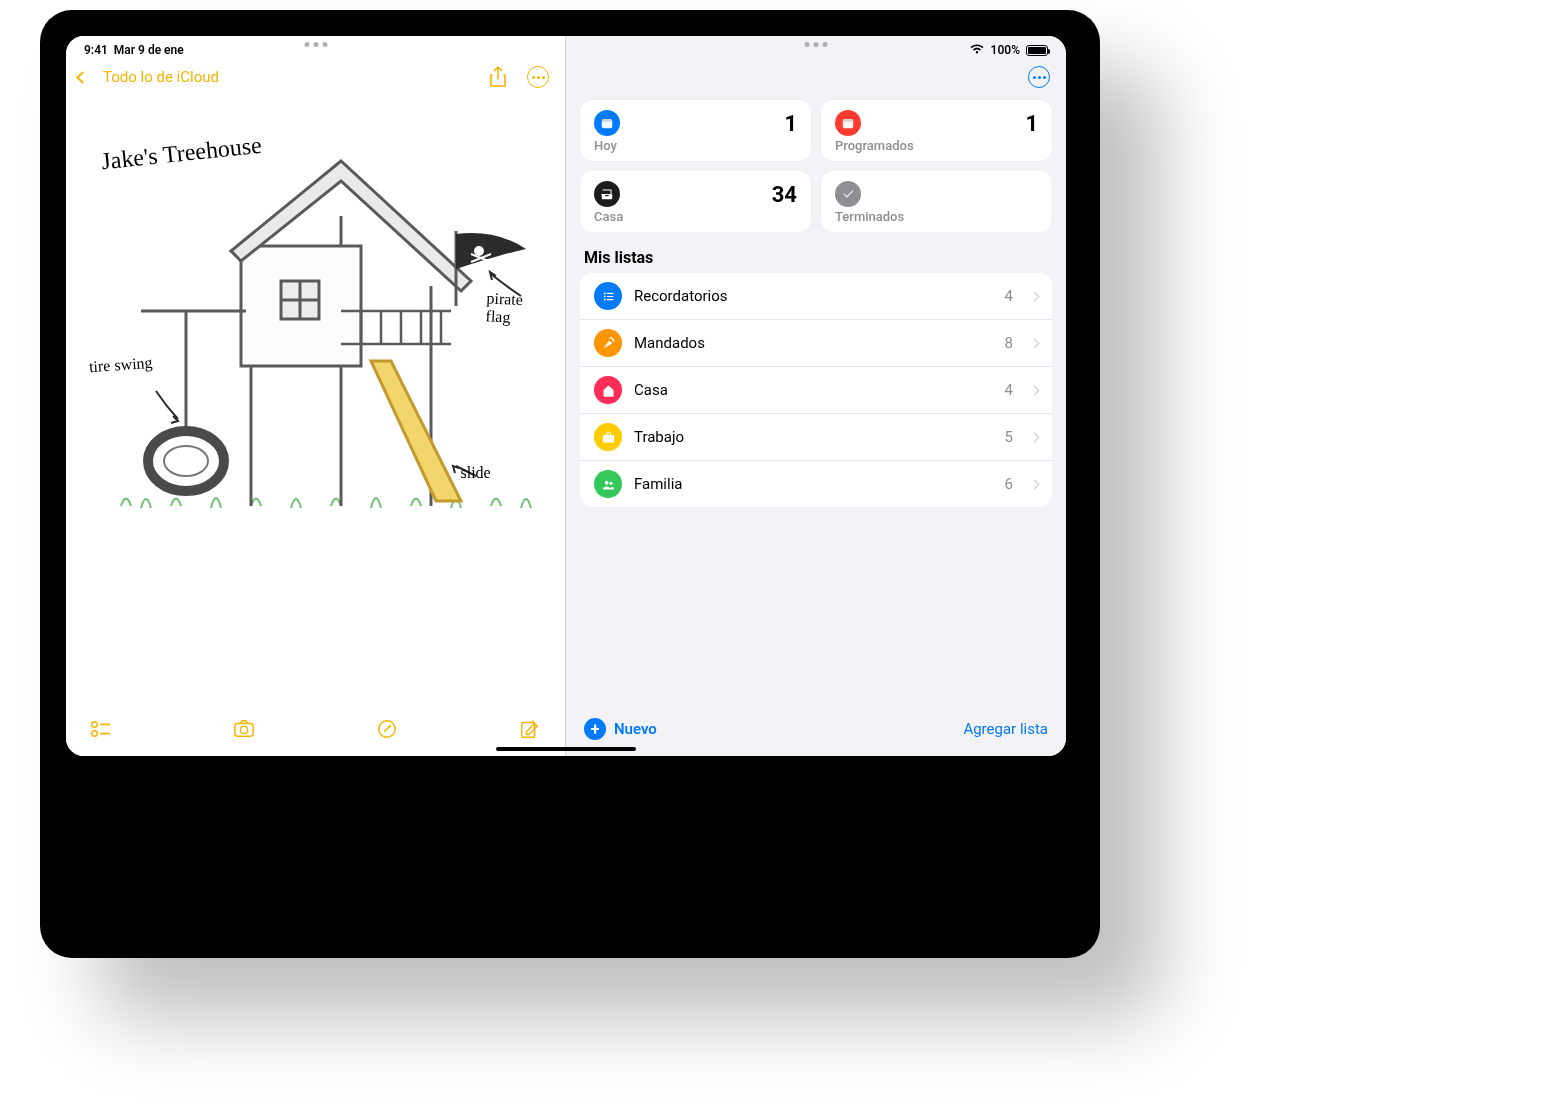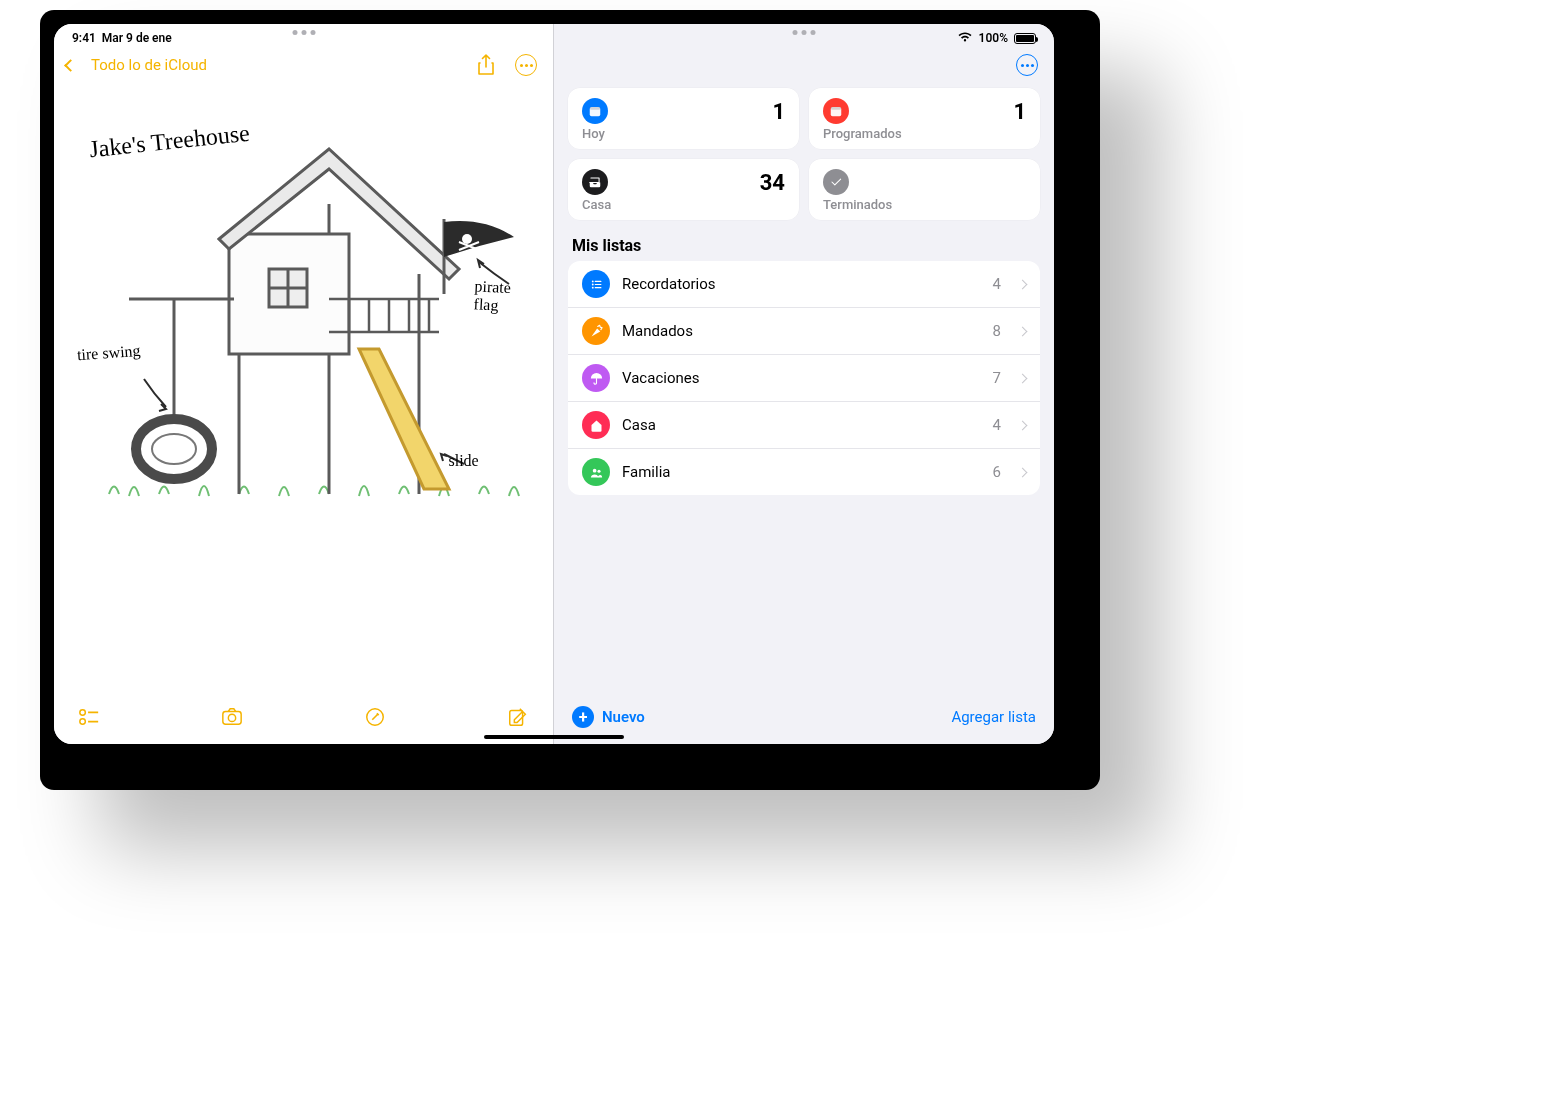--- a/index.html
+++ b/index.html
@@ -8,25 +8,25 @@
     background: #fff;
     width: 1560px;
     height: 1112px;
     position: relative;
   }
   .ipad-frame {
     position: absolute;
     top: 10px;
     left: 40px;
     width: 1060px;
-    height: 780px;
+    height: 948px;
     background: #000;
-    border-radius: 14px;
+    border-radius: 32px;
     box-shadow: 60px 60px 80px rgba(0,0,0,0.25);
-    padding: 14px;
+    padding: 26px;
   }
   .ipad-screen {
     width: 1000px;
     height: 720px;
     background: #f2f2f7;
     border-radius: 18px;
     overflow: hidden;
     display: flex;
     position: relative;
   }
@@ -453,38 +453,38 @@
               <svg viewBox="0 0 24 24">
                 <path d="M14 4l3-2 1 3 3 1-2 3" stroke="#fff" stroke-width="1.8" fill="none" stroke-linecap="round" stroke-linejoin="round"></path>
                 <path d="M13 7L4 20l14-8z" fill="#fff"></path>
               </svg>
             </div>
     <div class="list-name">Mandados</div>
     <div class="list-count">8</div>
     <span class="chev-right"></span>
           </div>
           <div class="list-row">
-    <div class="list-icon bg-purple">
-              <svg viewBox="0 0 24 24">
-                <path d="M12 3a9 9 0 019 9H3a9 9 0 019-9z" fill="#fff"></path>
-                <path d="M12 12v7a2 2 0 01-4 0" stroke="#fff" stroke-width="1.8" fill="none" stroke-linecap="round" stroke-linejoin="round"></path>
-              </svg>
-            </div>
-    <div class="list-name">Vacaciones</div>
-    <div class="list-count">7</div>
-    <span class="chev-right"></span>
-          </div>
-          <div class="list-row">
     <div class="list-icon bg-pink">
               <svg viewBox="0 0 24 24">
                 <path d="M4 11l8-7 8 7v9a2 2 0 01-2 2H6a2 2 0 01-2-2v-9z" fill="#fff"></path>
               </svg>
             </div>
     <div class="list-name">Casa</div>
     <div class="list-count">4</div>
+    <span class="chev-right"></span>
+          </div>
+          <div class="list-row">
+    <div class="list-icon bg-yellow">
+              <svg viewBox="0 0 24 24">
+                <rect x="3" y="8" width="18" height="12" rx="2" fill="#fff"></rect>
+                <path d="M9 8V6a2 2 0 012-2h2a2 2 0 012 2v2" stroke="#fff" stroke-width="1.8" fill="none" stroke-linecap="round" stroke-linejoin="round"></path>
+              </svg>
+            </div>
+    <div class="list-name">Trabajo</div>
+    <div class="list-count">5</div>
     <span class="chev-right"></span>
           </div>
           <div class="list-row">
     <div class="list-icon bg-green">
               <svg viewBox="0 0 24 24">
                 <circle cx="9" cy="9" r="3" fill="#fff"></circle>
                 <circle cx="16" cy="10" r="2.5" fill="#fff"></circle>
                 <path d="M3 20c0-3 3-5 6-5s6 2 6 5" fill="#fff"></path>
                 <path d="M14 20c0-2.5 2-4 4-4s3 1.5 3 4" fill="#fff"></path>
               </svg>

